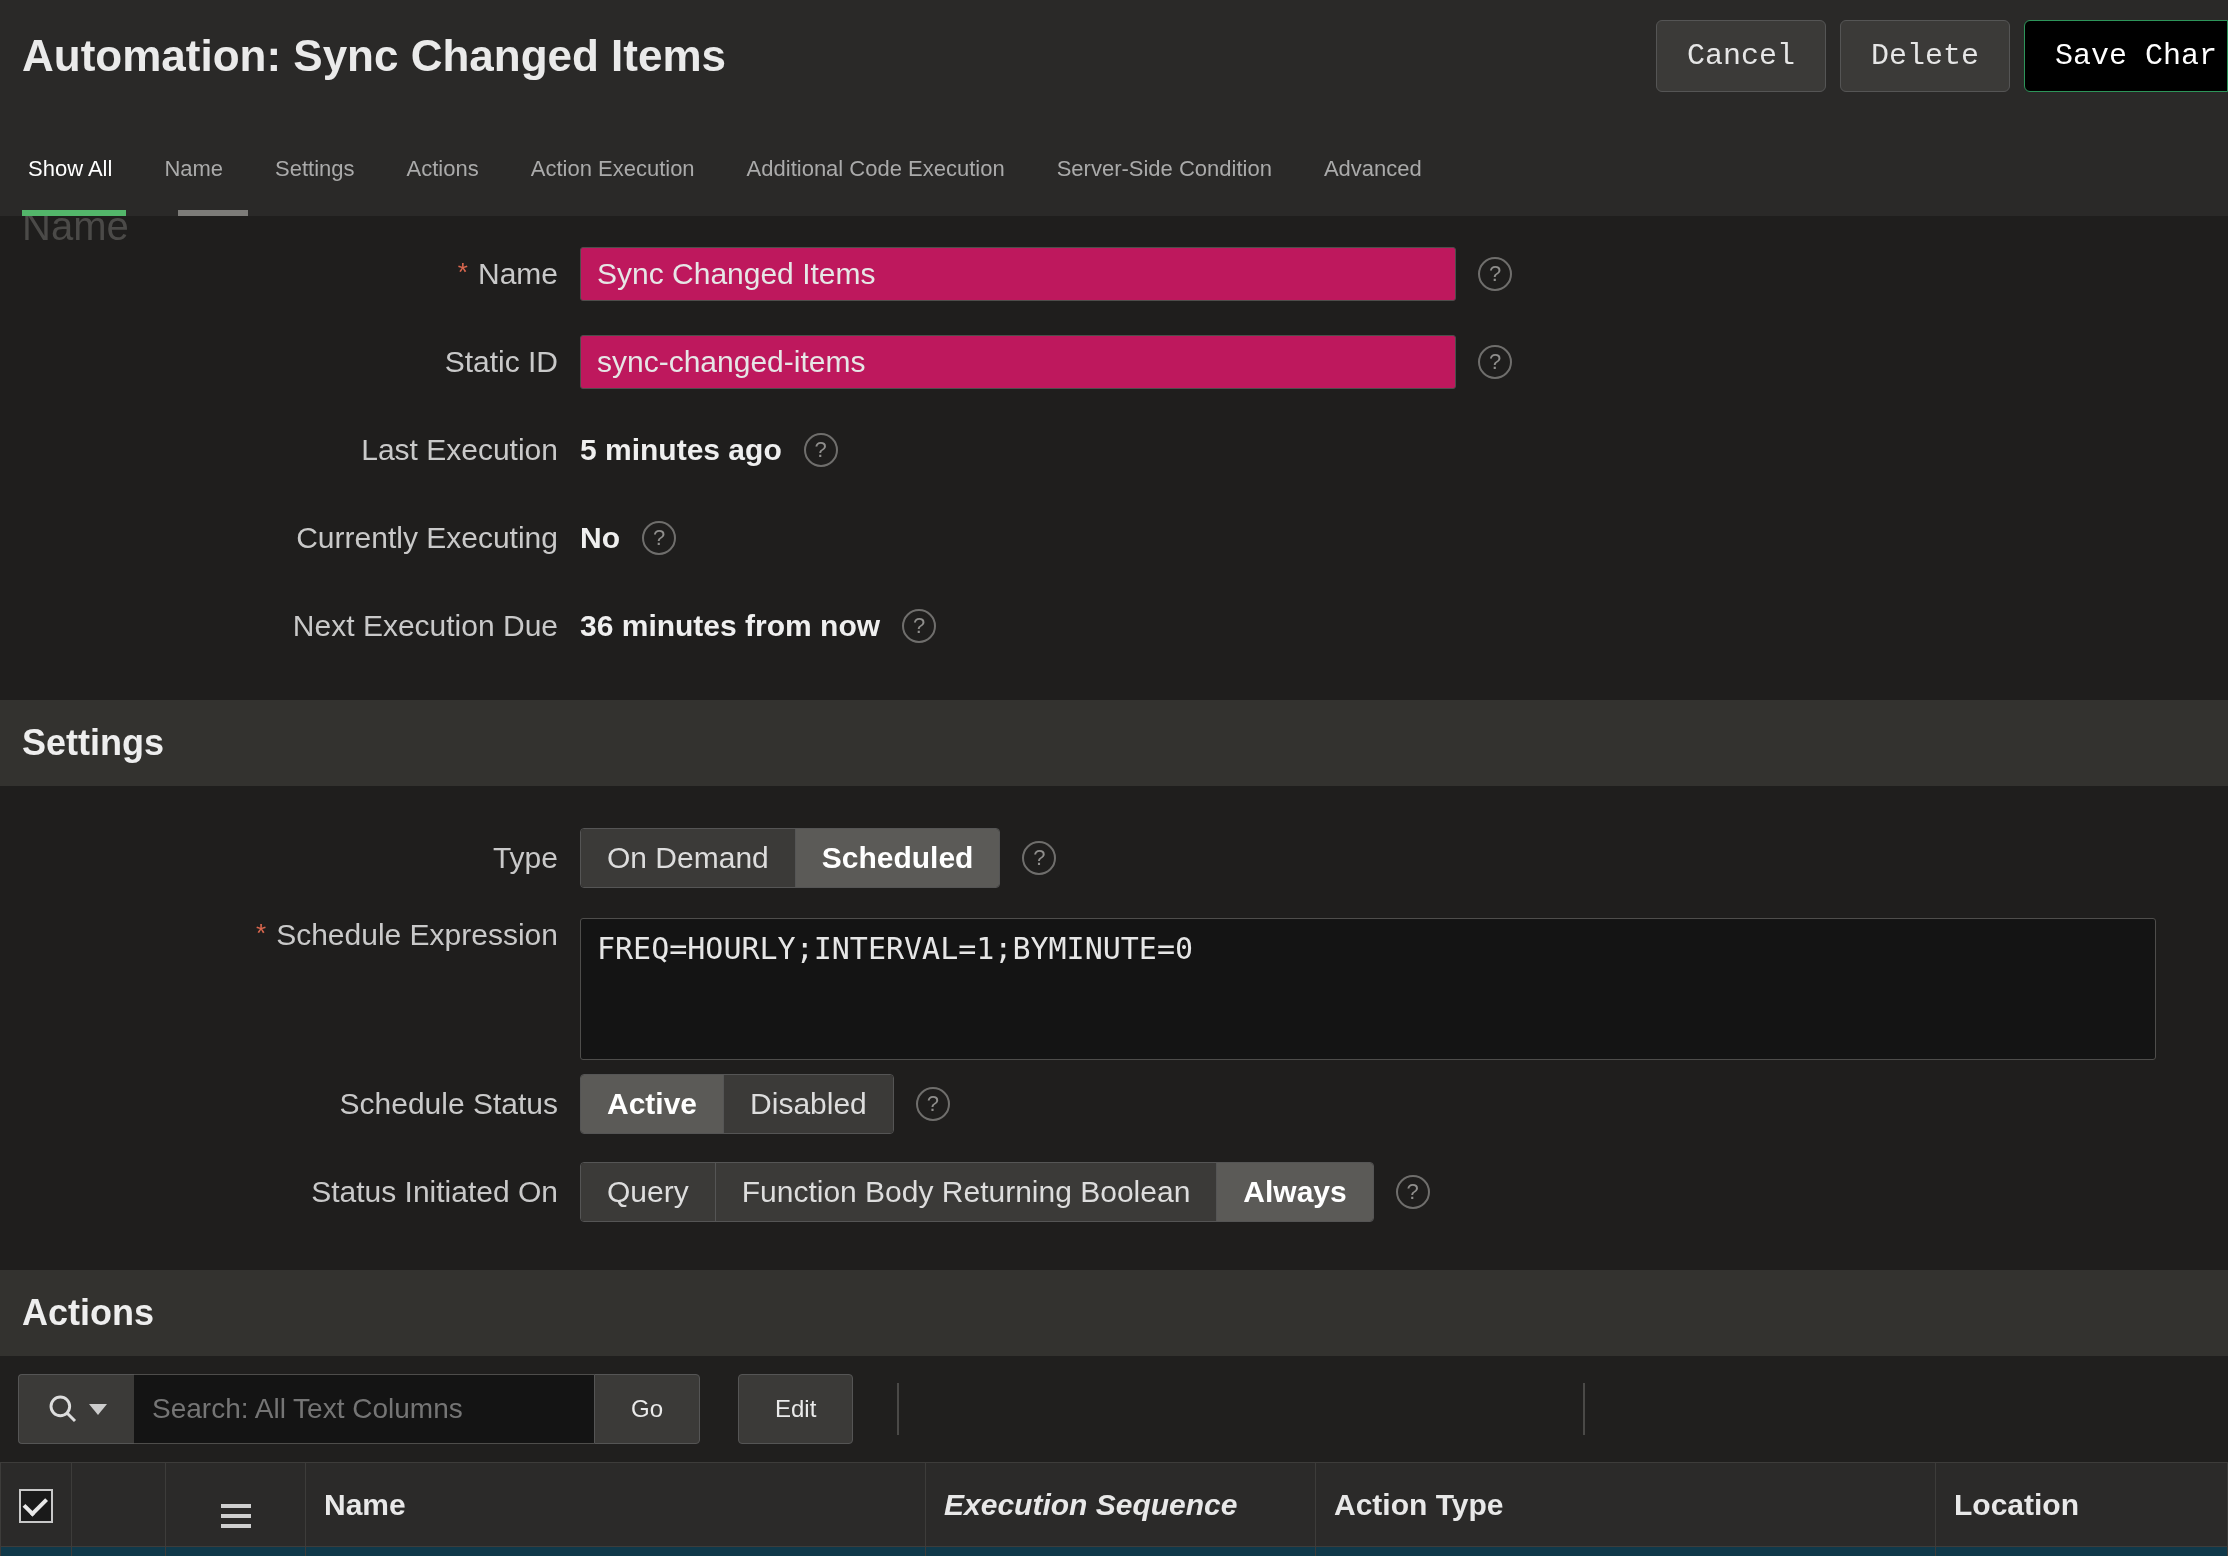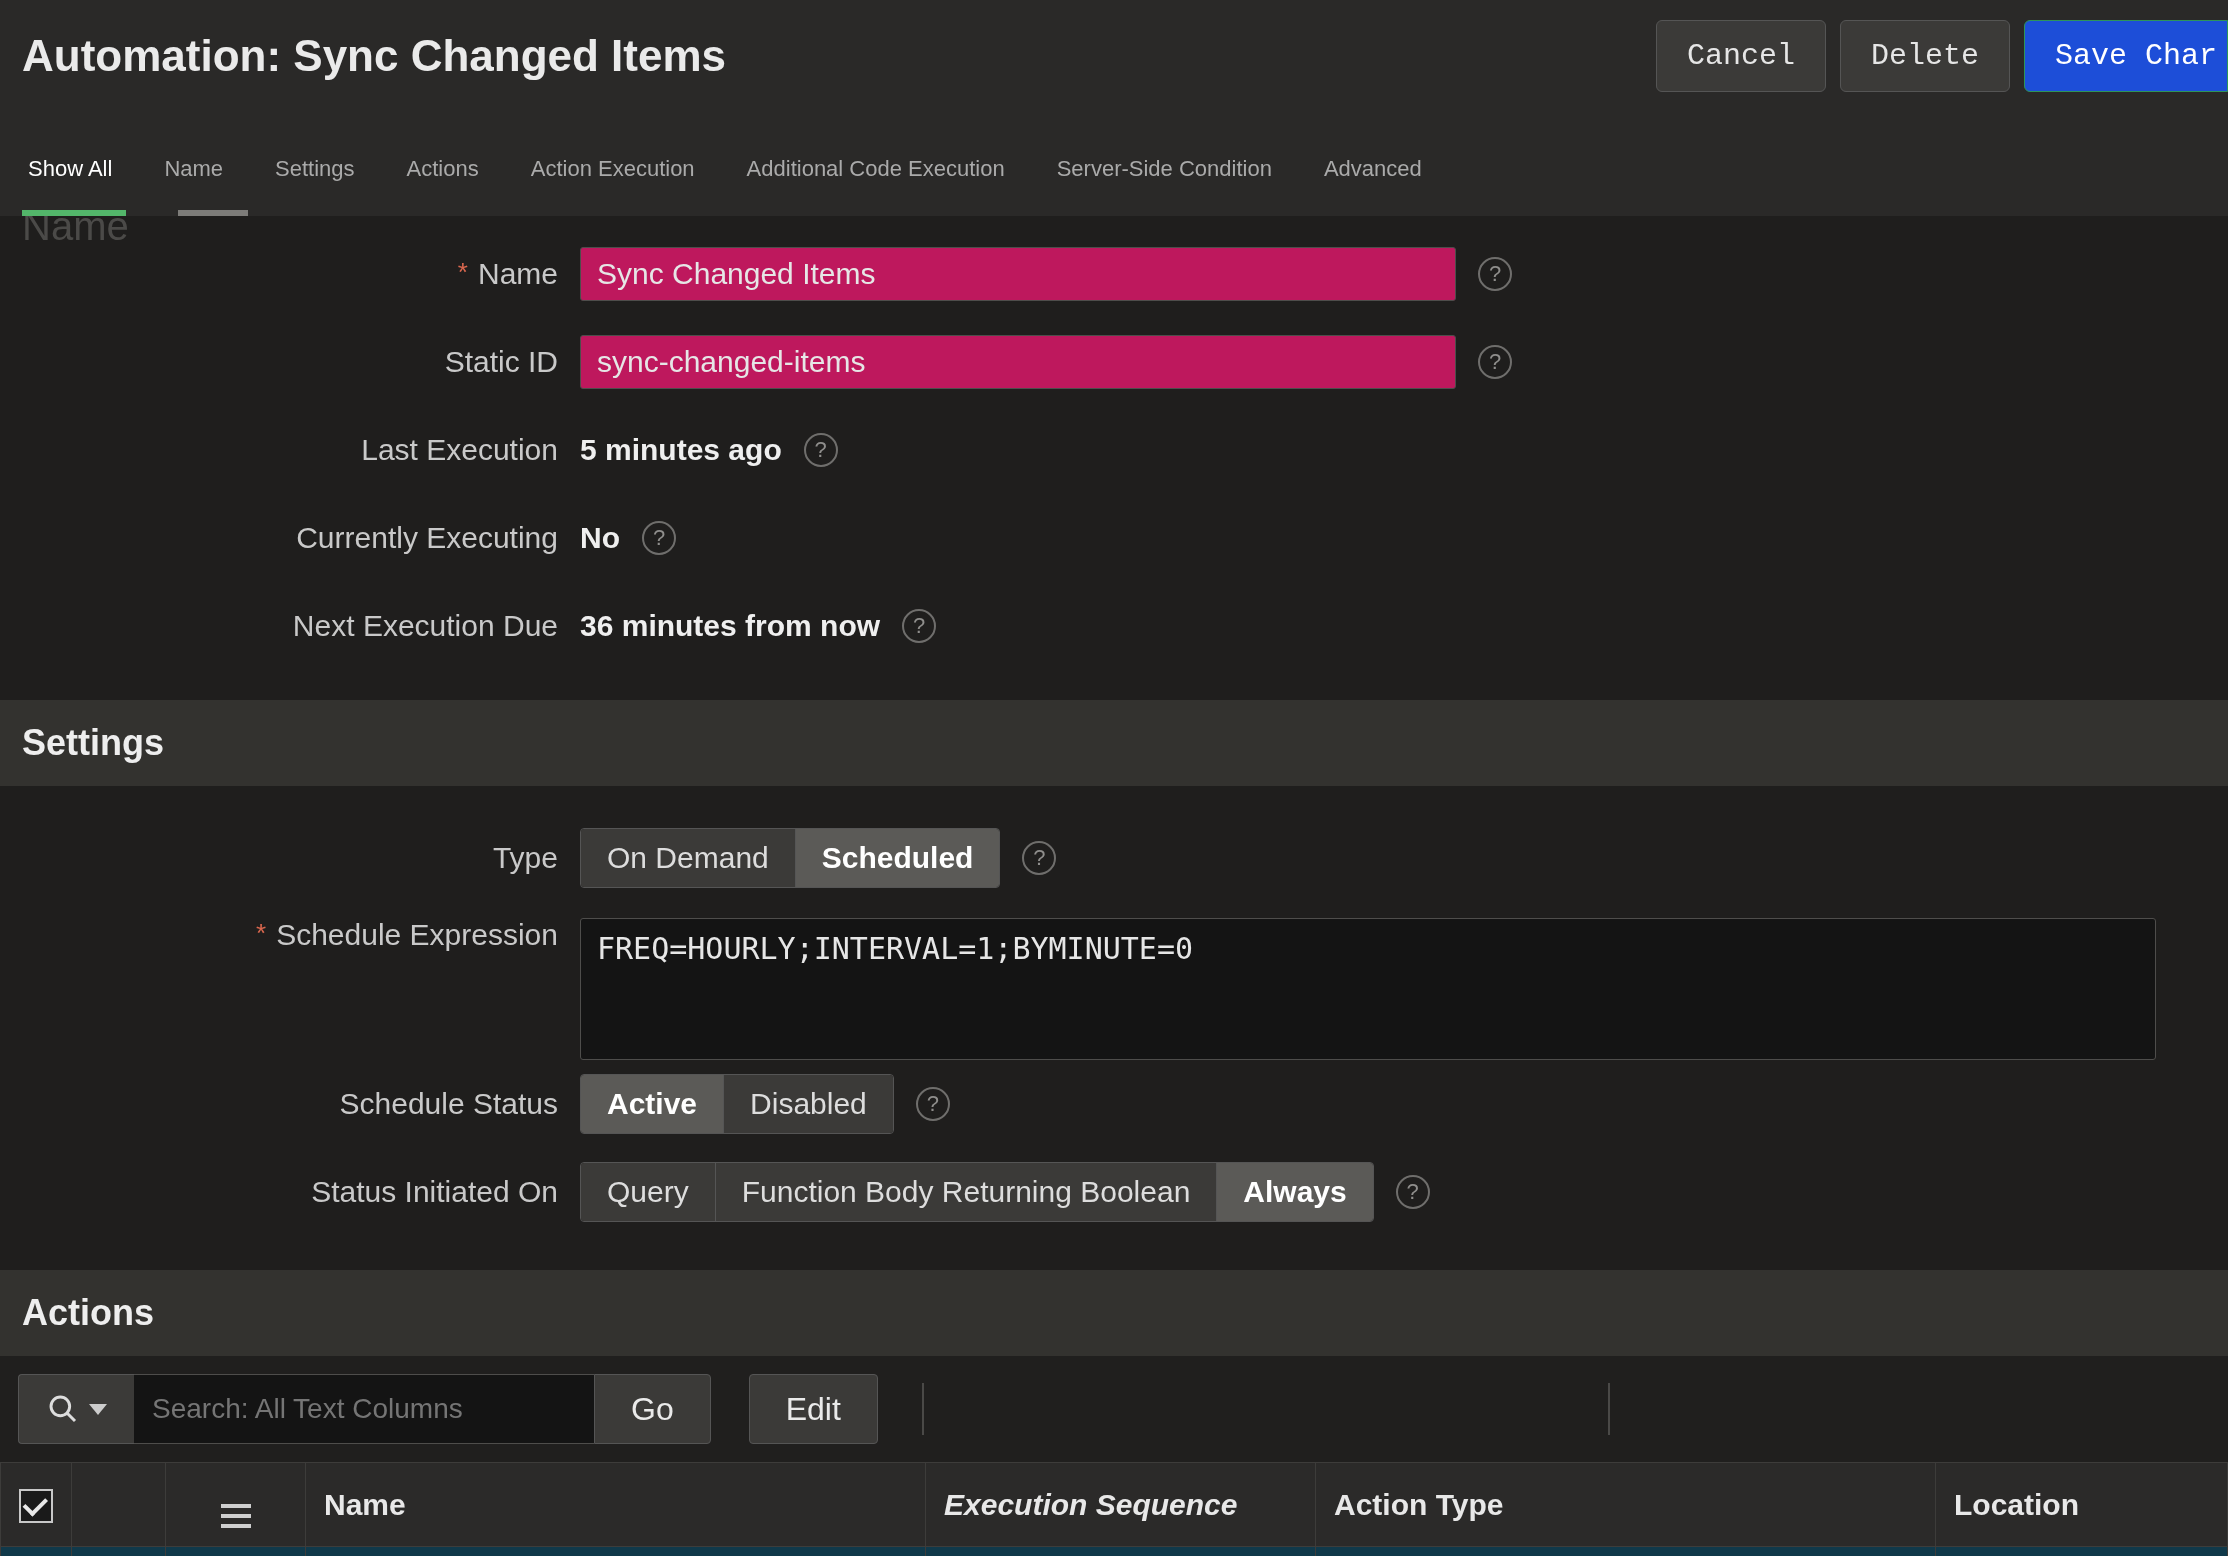--- a/index.html
+++ b/index.html
@@ -34,21 +34,21 @@
     padding: 0 30px;
     font-size: 30px;
     color: #e6e6e6;
     background: #3b3a38;
     border: 1px solid #555;
     border-radius: 6px;
     cursor: pointer;
     font-family: Liberation Mono, monospace;
   }
   .hbtn.primary {
-    background: #1d4ed8;
+    background: #000000;
     border-color: #2d955a;
     color: #fff;
     border-top-right-radius: 0;
     border-bottom-right-radius: 0;
     padding-right: 10px;
     text-align: right;
   }
 
   
   .ghost-label {
@@ -174,21 +174,21 @@
     width: 0; height: 0; border-left: 9px solid transparent;
     border-right: 9px solid transparent; border-top: 11px solid #ccc;
   }
   .search-input {
     width: 460px; height: 70px; background: #141414;
     border: 1px solid #4e4d4b; color: #ddd; font-size: 28px;
     padding: 0 18px; border-left: none; border-right: none;
   }
   .go-btn, .edit-btn {
     height: 70px; background: #3b3a38; border: 1px solid #555;
-    color: #eaeaea; font-size: 32px; padding: 0 36px; cursor: pointer;
+    color: #eaeaea; font-size: 24px; padding: 0 36px; cursor: pointer;
   }
   .go-btn { border-radius: 0 4px 4px 0; }
   .edit-btn { margin-left: 38px; border-radius: 4px; }
   .toolbar-sep { width: 2px; height: 52px; background: #4a4947; margin: 0 44px; }
 
   
   table { border-collapse: collapse; width: 100%; font-size: 30px; background: #201f1e; }
   thead { background: #2b2a29; }
   th, td { border: 1px solid #3d3c3a; padding: 18px 18px; text-align: left; color: #ddd; }
   th { font-weight: 600; color: #e8e8e8; }

